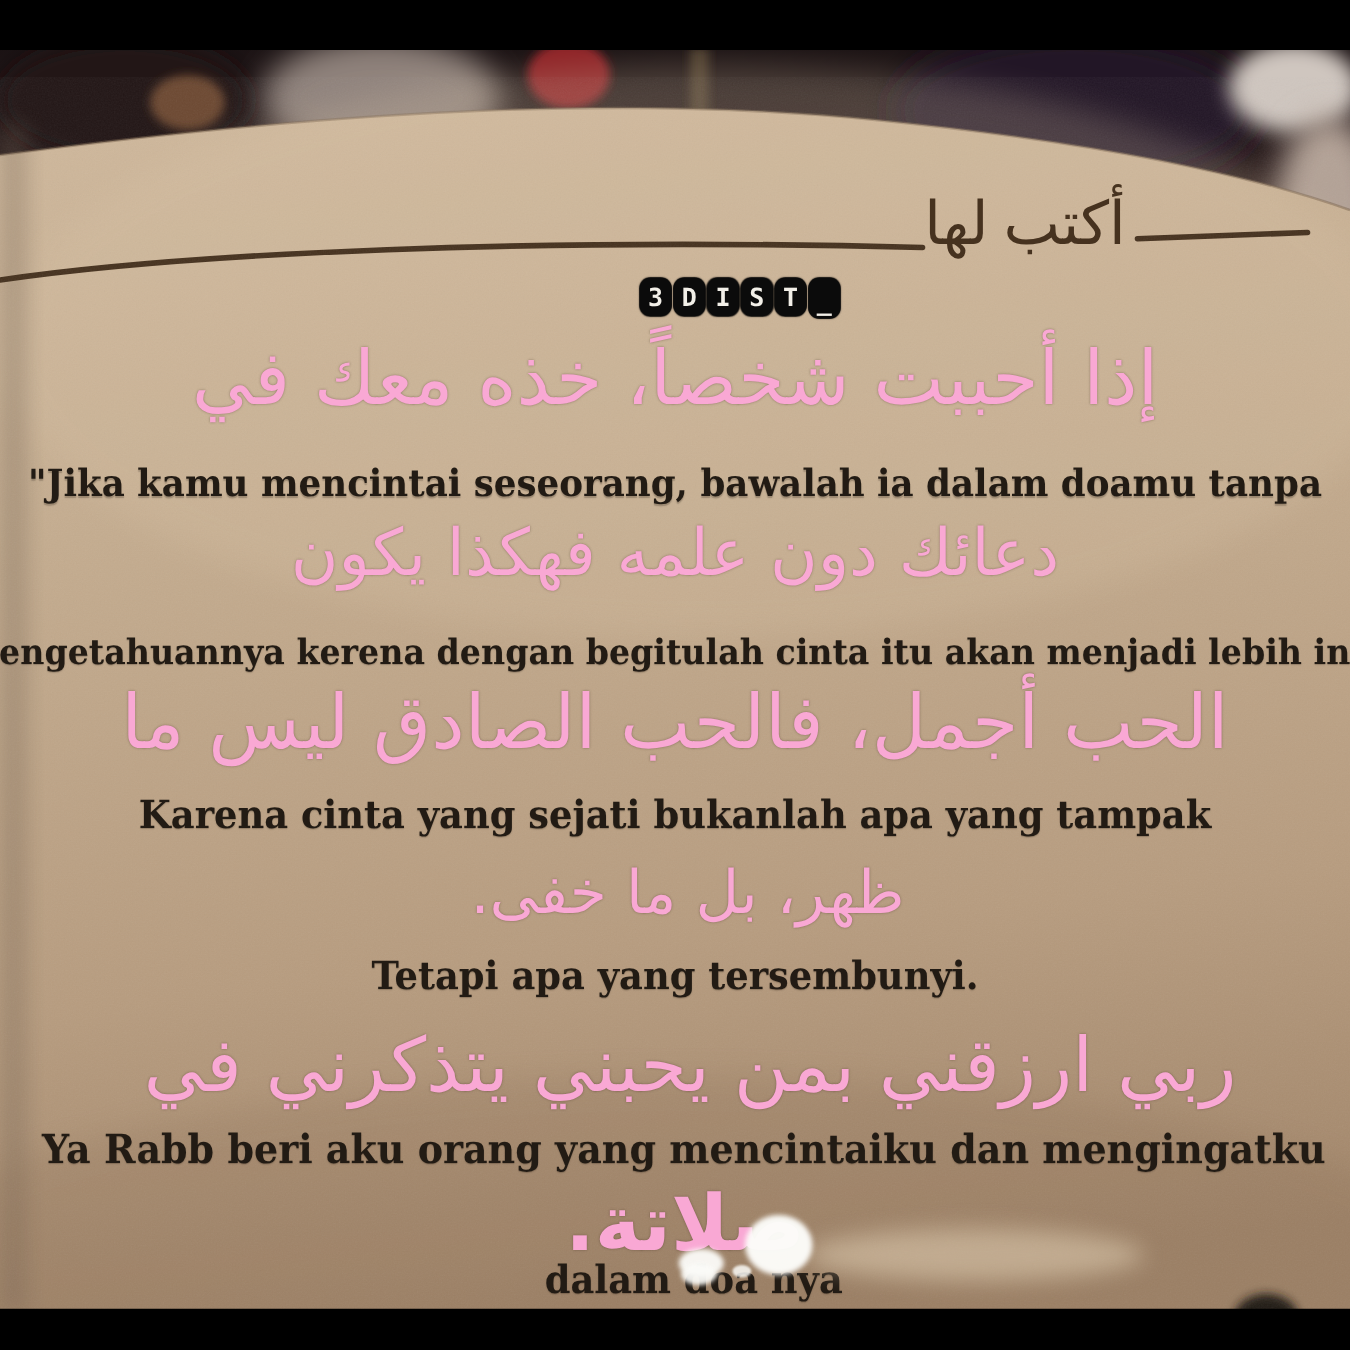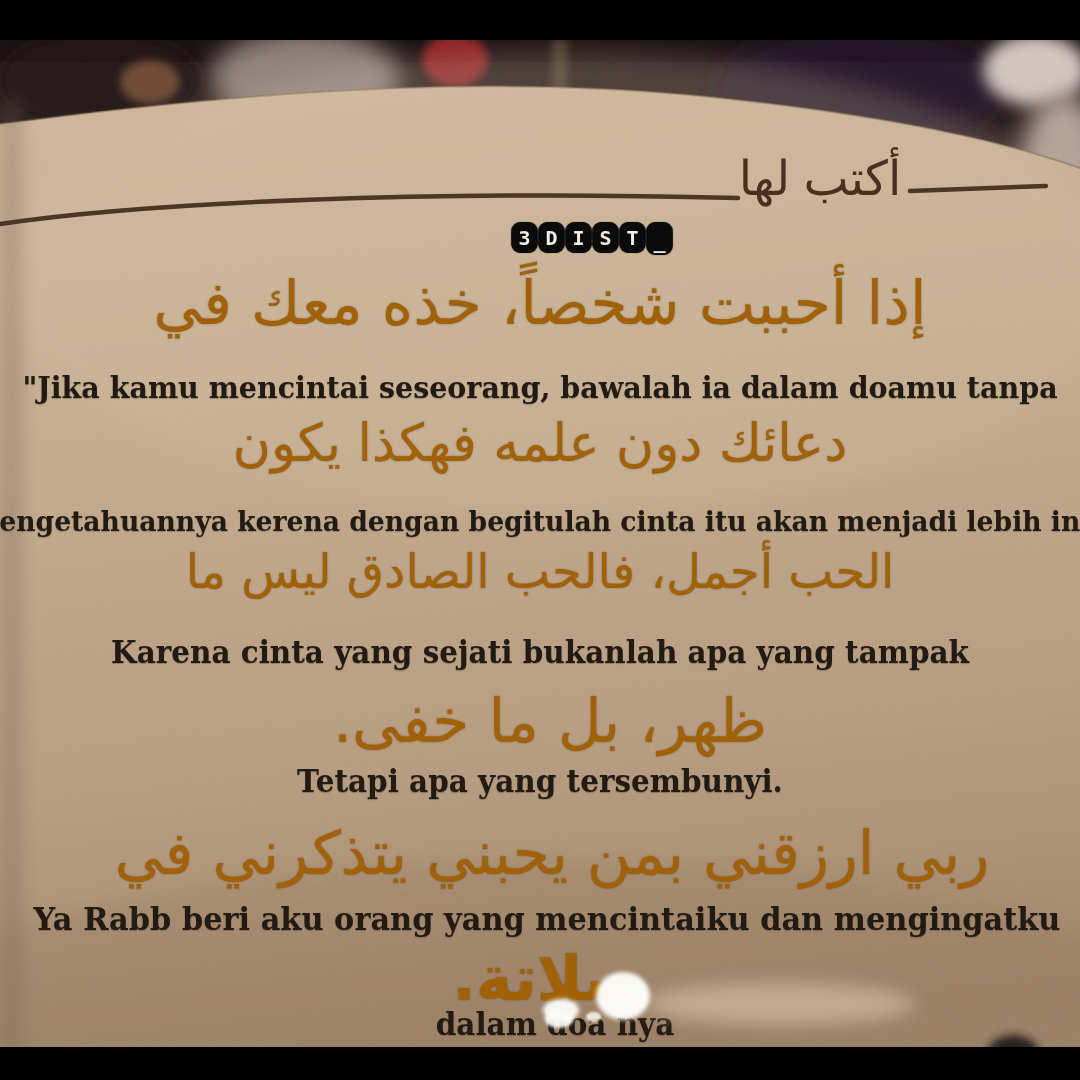--- a/index.html
+++ b/index.html
@@ -2,25 +2,25 @@
 <html><head>
 <meta charset="utf-8">
 <style>
   html,body{margin:0;padding:0;background:#000;}
   .canvas{position:relative;width:1080px;height:1080px;overflow:hidden;background:#000;}
   .bgsvg{position:absolute;left:0;top:0;}
   .bar{position:absolute;left:0;width:1080px;background:#000;z-index:40;}
   .bar-top{top:0;height:40px;}
   .bar-bottom{top:1047px;height:33px;}
   .txt{position:absolute;white-space:nowrap;z-index:20;}
-  .arabic{direction:rtl;font-family:"DejaVu Sans",sans-serif;color:#a16207;
+  .arabic{direction:rtl;font-family:"DejaVu Sans",sans-serif;color:#f9a8d4;
           transform:translateX(-50%);text-shadow:0 0 2px rgba(58,41,28,.45);filter:blur(.35px);}
   .indo{font-family:"DejaVu Serif",serif;font-weight:700;color:#221b14;
         transform:translateX(-50%) scaleX(.95);text-shadow:0 1px 1px rgba(25,15,8,.25);}
-  .header-ar{position:absolute;direction:rtl;font-family:Liberation Sans, sans-serif;color:#46321f;
+  .header-ar{position:absolute;direction:rtl;font-family:Liberation Serif, serif;color:#46321f;
              font-size:48px;transform:translateX(-50%);z-index:20;filter:blur(.3px);white-space:nowrap;}
   .watermark{position:absolute;left:592px;top:222px;transform:translateX(-50%);
              display:flex;gap:1px;z-index:25;}
   .wm-tile{width:26px;height:31px;background:#0b0b0b;border-radius:9px;color:#f2efe8;
            font-family:"DejaVu Sans Mono",monospace;font-weight:700;font-size:20px;
            display:flex;align-items:center;justify-content:center;box-shadow:0 0 1px rgba(0,0,0,.8);}
   .smudge{position:absolute;border-radius:50%;z-index:30;}
   .s-a{left:596px;top:972px;width:54px;height:48px;background:#fdfdfa;filter:blur(2px);opacity:.97;}
   .s-b{left:543px;top:999px;width:36px;height:23px;background:#fcfcf9;filter:blur(2px);opacity:.95;}
   .s-c{left:645px;top:983px;width:270px;height:42px;background:rgba(224,206,179,.55);filter:blur(9px);}
@@ -103,24 +103,24 @@
     <span class="wm-tile">T</span>
     <span class="wm-tile" style="align-items:flex-end;padding-bottom:2px;">_</span>
   </div>
 
   <div class="txt arabic" style="left:540px;top:268px;font-size:60px;">إذا أحببت شخصاً، خذه معك في</div>
   <div class="txt indo" style="left:540px;top:370px;font-size:30px;">"Jika kamu mencintai seseorang, bawalah  ia dalam doamu tanpa</div>
 
   <div class="txt arabic" style="left:540px;top:413px;font-size:52px;">دعائك دون علمه فهكذا يكون</div>
   <div class="txt indo" style="left:540px;top:505px;font-size:28px;">Sepengetahuannya kerena dengan begitulah cinta itu akan menjadi lebih indah</div>
 
-  <div class="txt arabic" style="left:540px;top:543px;font-size:48px;">الحب أجمل، فالحب الصادق ليس ما</div>
+  <div class="txt arabic" style="left:540px;top:543px;font-size:60px;">الحب أجمل، فالحب الصادق ليس ما</div>
   <div class="txt indo" style="left:540px;top:634px;font-size:31px;">Karena cinta yang sejati bukanlah apa yang tampak</div>
 
-  <div class="txt arabic" style="left:550px;top:686px;font-size:60px;">ظهر، بل ما خفى.</div>
+  <div class="txt arabic" style="left:550px;top:686px;font-size:48px;">ظهر، بل ما خفى.</div>
   <div class="txt indo" style="left:540px;top:763px;font-size:31px;">Tetapi apa yang tersembunyi.</div>
 
   <div class="txt arabic" style="left:552px;top:818px;font-size:60px;">ربي ارزقني بمن يحبني يتذكرني في</div>
   <div class="txt indo" style="left:547px;top:900px;font-size:32px;">Ya Rabb beri aku orang yang mencintaiku dan mengingatku</div>
 
   <div class="txt arabic" style="left:548px;top:942px;font-size:62px;font-weight:700;">صلاتة.</div>
   <div class="txt indo" style="left:555px;top:1006px;font-size:31px;">dalam doa nya</div>
 
   <div class="smudge s-c"></div>
   <div class="smudge s-a"></div>

